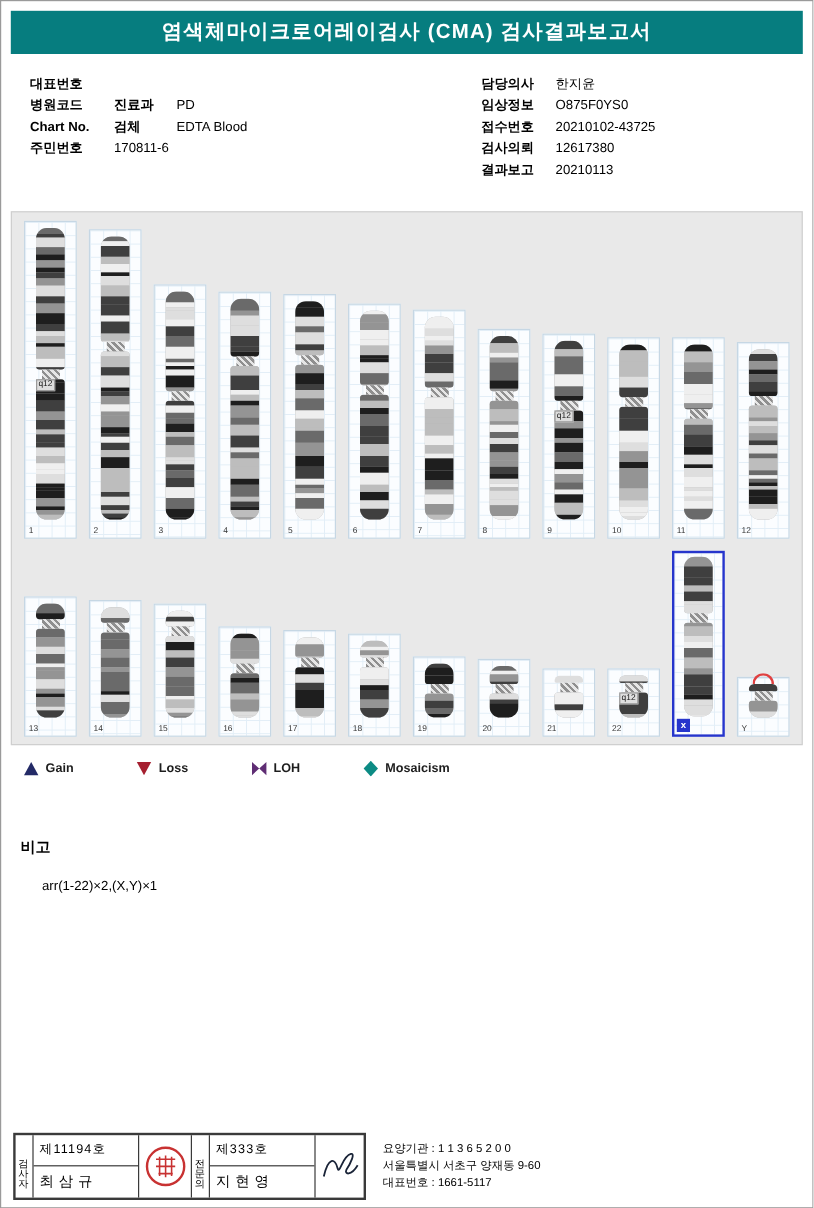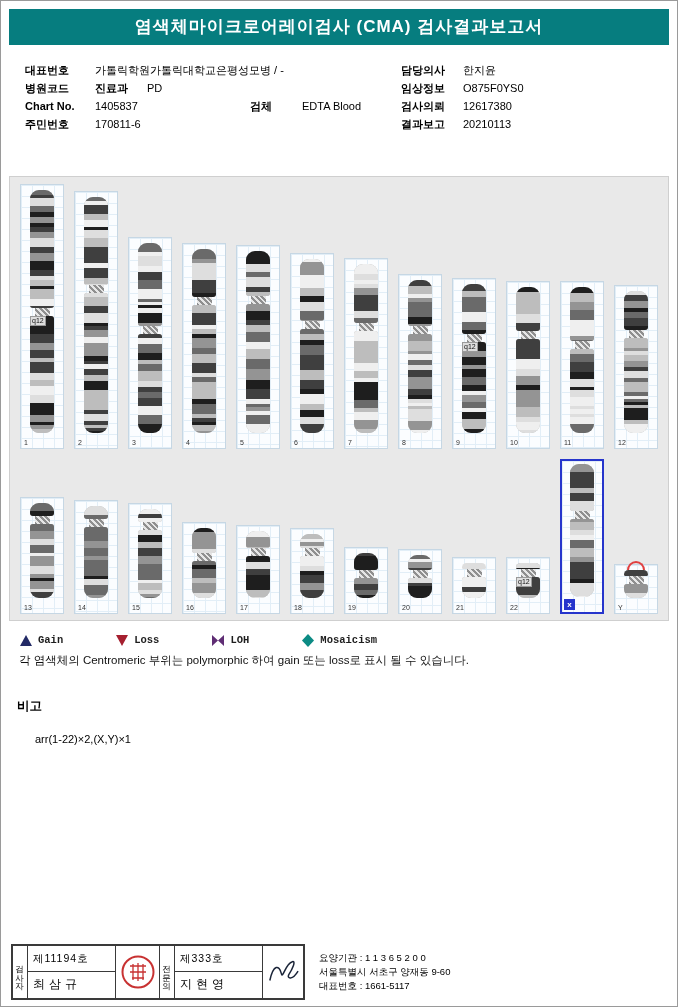--- a/index.html
+++ b/index.html
@@ -34,21 +34,21 @@
   .band-tag{position:absolute;left:0;font-size:7px;color:#111;background:rgba(242,242,242,.9);border:1px solid #9a9a9a;
     padding:0 1px;line-height:8px;}
   .sel-badge{position:absolute;left:2px;bottom:2px;width:11px;height:11px;background:#2635cc;color:#fff;font-size:8px;
     line-height:11px;text-align:center;font-weight:bold;}
   .chr-label{position:absolute;left:3px;bottom:2px;font-size:7px;color:#333;}
   .red-cap{position:absolute;top:-9px;left:50%;transform:translateX(-50%);width:18px;height:9px;border:2px solid #e04040;
     border-bottom:none;border-radius:9px 9px 0 0;box-sizing:border-box;}
 
   
   .legend{position:absolute;left:18px;top:631px;height:16px;display:flex;align-items:center;gap:52px;}
-  .lg-item{display:flex;gap:5px;font-family:Liberation Mono, monospace;}
+  .lg-item{display:flex;gap:5px;}
   .lg-label{font-size:10.5px;font-weight:bold;color:#1d1d1d;}
 
   .note{position:absolute;left:18px;top:652px;font-size:11.5px;color:#111;}
   .remarks-h{position:absolute;left:16px;top:697px;font-size:12.5px;font-weight:bold;color:#000;}
   .remarks-t{position:absolute;left:34px;top:732px;font-size:11px;color:#000;}
 
   
   .footer{position:absolute;left:10px;top:942px;width:658px;height:58px;display:flex;align-items:center;}
   .sign-table{display:flex;height:52px;border:2px solid #3a3a3a;background:#fff;}
   .cell{border-right:1px solid #3a3a3a;box-sizing:border-box;height:100%;}
@@ -67,46 +67,48 @@
 <body>
 
 <div class="page">
 
   <div class="title-bar">염색체마이크로어레이검사 (CMA) 검사결과보고서</div>
 
   <div class="info">
     <div class="info-left">
       <div class="irow">
         <span class="lbl w70">대표번호</span>
-        <span>가톨릭학원가톨릭대학교은평성모병 / -</span>
       </div>
       <div class="irow">
         <span class="lbl w70">병원코드</span>
         <span class="lbl w52">진료과</span>
         <span>PD</span>
       </div>
       <div class="irow">
         <span class="lbl w70">Chart No.</span>
-        <span class="w155">1405837</span>
         <span class="lbl w52">검체</span>
         <span>EDTA Blood</span>
       </div>
       <div class="irow">
         <span class="lbl w70">주민번호</span>
         <span>170811-6</span>
       </div>
     </div>
     <div class="info-right">
       <div class="irow">
         <span class="lbl w62">담당의사</span>
         <span>한지윤</span>
       </div>
       <div class="irow">
         <span class="lbl w62">임상정보</span>
         <span>O875F0YS0</span>
+      </div>
+      <div class="irow">
+        <span class="lbl w62">접수번호</span>
+        <span>20210102-43725</span>
       </div>
       <div class="irow">
         <span class="lbl w62">검사의뢰</span>
         <span>12617380</span>
       </div>
       <div class="irow">
         <span class="lbl w62">결과보고</span>
         <span>20210113</span>
       </div>
     </div>
@@ -832,21 +834,20 @@
       <span class="lg-label">LOH</span>
     </div>
     <div class="lg-item">
       <svg width="14" height="13">
           <polygon class="fillable" points="7,0 13,6.5 7,13 1,6.5" fill="#0c8b84"></polygon>
         </svg>
       <span class="lg-label">Mosaicism</span>
     </div>
   </div>
 
-  <div class="note">각 염색체의 Centromeric 부위는 polymorphic 하여 gain 또는 loss로 표시 될 수 있습니다.</div>
 
   <div class="remarks-h">비고</div>
   <div class="remarks-t">arr(1-22)×2,(X,Y)×1</div>
 
   <div class="footer">
     <div class="sign-table">
       <div class="cell role-cell">검사자</div>
       <div class="cell cert-cell">
         <div class="cert">제11194호</div>
         <div class="name">최삼규</div>

